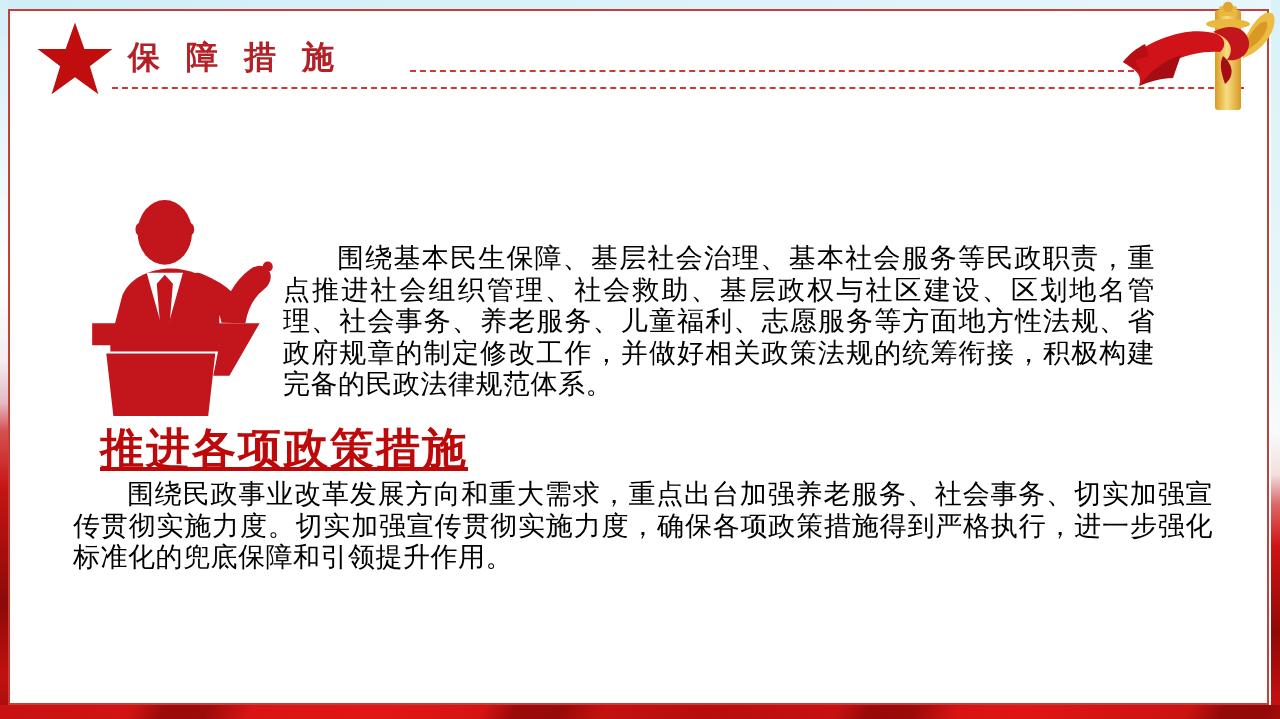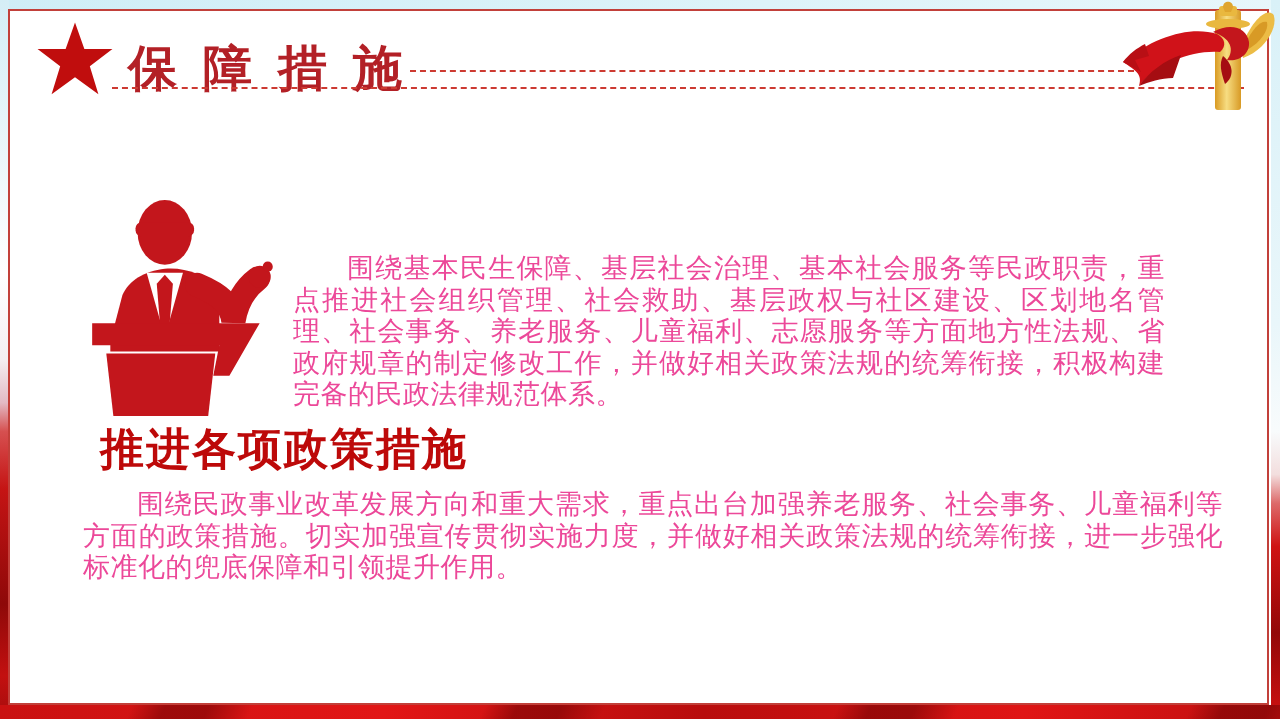--- a/index.html
+++ b/index.html
@@ -18,38 +18,38 @@
       repeating-linear-gradient(115deg, rgba(80,0,0,0) 0 120px, rgba(90,0,0,.45) 150px 190px, rgba(80,0,0,0) 230px 320px),
       linear-gradient(to right,#c91111,#e21616 30%,#b80d0d 55%,#e01515 80%,#c01010);}
 
   
   .card{position:absolute;left:8px;top:9px;width:1261px;height:696px;
     background:#ffffff;border:2px solid #c2403a;box-sizing:border-box;}
 
   
   .star{position:absolute;left:36px;top:21px;width:78px;height:78px;}
   .page-title{position:absolute;left:128px;top:36px;margin:0;
-    font-size:49px;font-weight:bold;letter-spacing:26px;color:#b32026;white-space:nowrap;}
+    font-size:32px;font-weight:bold;letter-spacing:26px;color:#b32026;white-space:nowrap;}
   .dash-upper{position:absolute;left:410px;top:70px;width:724px;height:0;
     border-top:2px dashed #cd3a32;}
   .dash-lower{position:absolute;left:112px;top:87px;width:1132px;height:0;
     border-top:2px dashed #cd3a32;}
   .huabiao{position:absolute;left:1115px;top:0;width:160px;height:112px;}
 
   
   .speaker{position:absolute;left:92px;top:192px;width:187px;height:224px;}
 
   
   .sec-title{position:absolute;margin:0;font-weight:bold;color:#bd0909;white-space:nowrap;
     font-size:44px;letter-spacing:2px;}
   .sec-title-1{left:281px;top:178px;}
-  .sec-title-2{left:100px;top:420px;}
+  .sec-title-2{left:100px;top:420px;text-decoration:underline;}
 
   
-  .body-para{position:absolute;margin:10px;color:#ec4899;font-size:27px;line-height:31.5px;
+  .body-para{position:absolute;margin:0;color:#000000;font-size:27px;line-height:31.5px;
     text-align:justify;text-indent:2em;letter-spacing:0.5px;}
   .body-para-1{left:283px;top:243px;width:872px;}
   .body-para-2{left:73px;top:479px;width:1140px;}
 </style>
 </head>
 <body>
 
 <div class="stage">
 
   <div class="edge-top"></div>
@@ -112,15 +112,15 @@
     <path d="M72,82 L80,91 L76,140 L68,140 L64,91 Z" fill="#c3161c"></path>
 
     <path d="M0,130 L166,130 L136,182 L120,182 L126,152 L0,152 Z" fill="#c3161c"></path>
 
     <path d="M14,160 L122,160 L115,222 L21,222 Z" fill="#c3161c"></path>
   </svg>
 
   <p class="body-para body-para-1">围绕基本民生保障、基层社会治理、基本社会服务等民政职责，重点推进社会组织管理、社会救助、基层政权与社区建设、区划地名管理、社会事务、养老服务、儿童福利、志愿服务等方面地方性法规、省政府规章的制定修改工作，并做好相关政策法规的统筹衔接，积极构建完备的民政法律规范体系。</p>
 
   <h2 class="sec-title sec-title-2">推进各项政策措施</h2>
-  <p class="body-para body-para-2">围绕民政事业改革发展方向和重大需求，重点出台加强养老服务、社会事务、儿童福利等方面的政策措施。切实加强宣传贯彻实施力度，并做好相关政策法规的统筹衔接，进一步强化标准化的兜底保障和引领提升作用。</p>
+  <p class="body-para body-para-2">围绕民政事业改革发展方向和重大需求，重点出台加强养老服务、社会事务、切实加强宣传贯彻实施力度。切实加强宣传贯彻实施力度，确保各项政策措施得到严格执行，进一步强化标准化的兜底保障和引领提升作用。</p>
 
 </div>
 
 </body></html>

